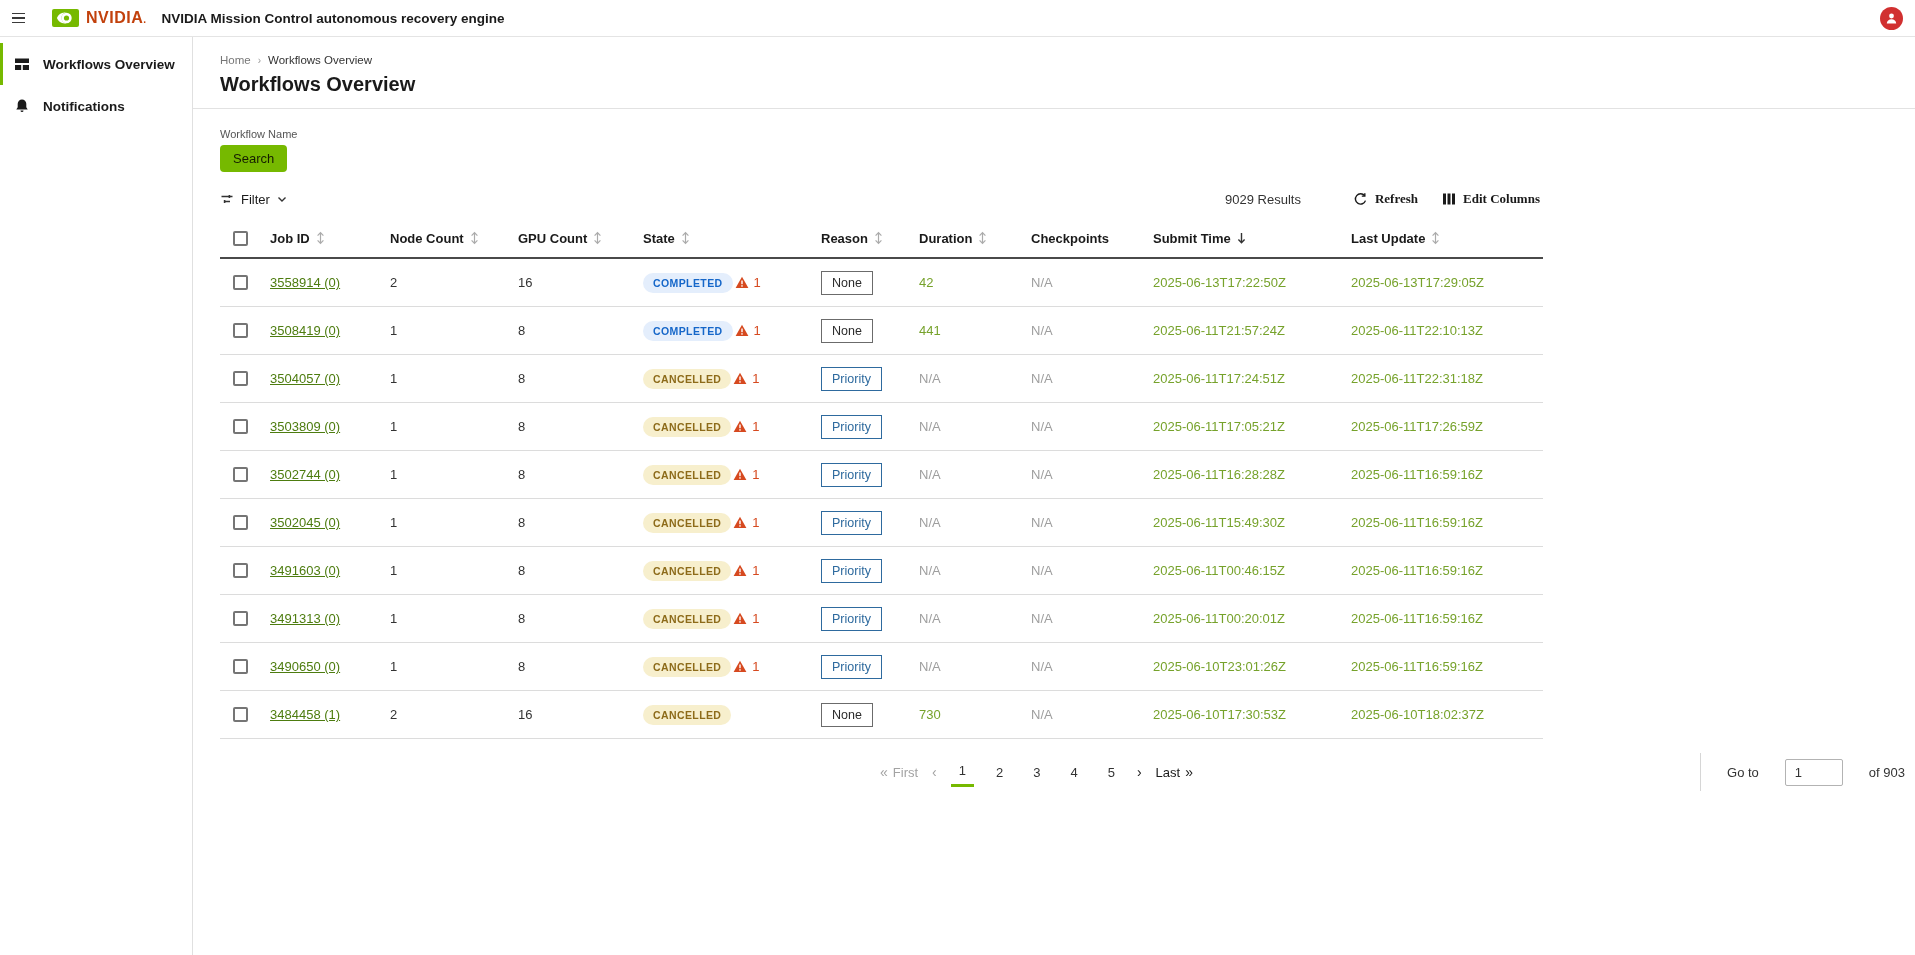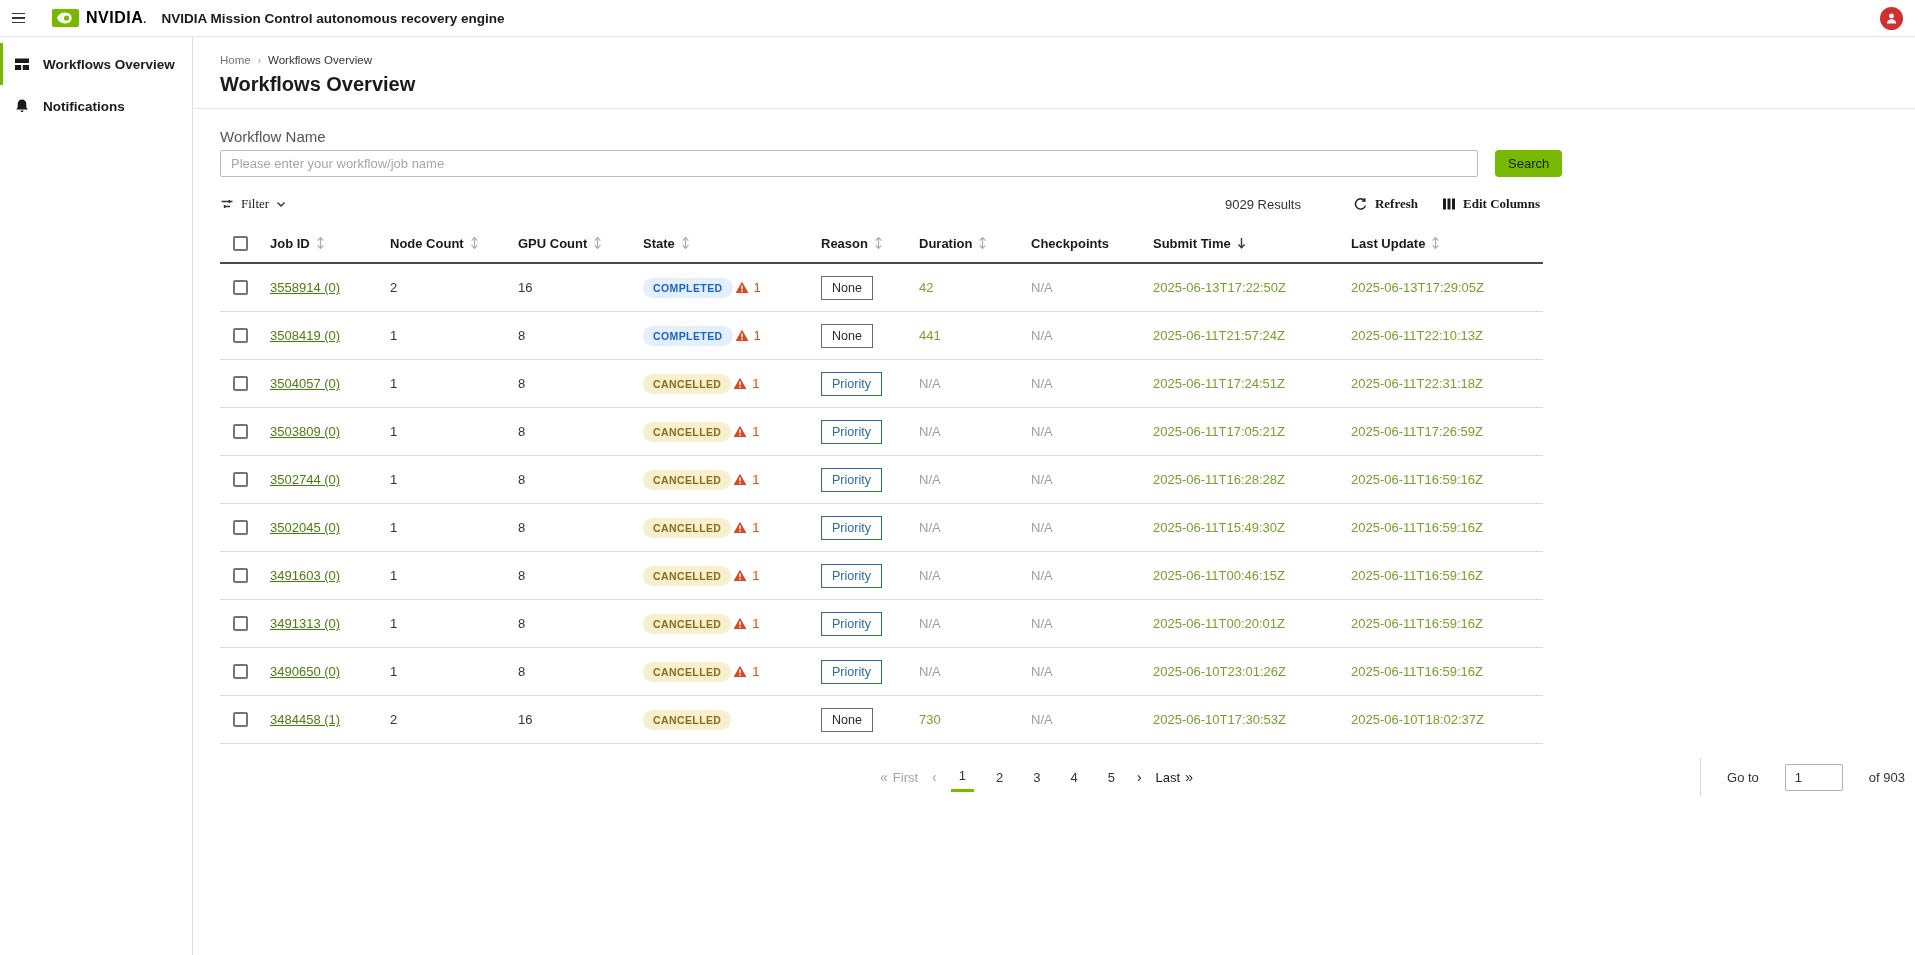--- a/index.html
+++ b/index.html
@@ -3,51 +3,51 @@
 <meta charset="utf-8">
 <style>
   *{box-sizing:border-box;margin:0;padding:0}
   html,body{width:1915px;height:955px;background:#fff;font-family:"Liberation Sans","DejaVu Sans",sans-serif;color:#1a1a1a;overflow:hidden}
 
   
   .topbar{height:37px;display:flex;align-items:center;background:#fff;border-bottom:1px solid #e4e4e4;padding:0 12px;position:relative}
   .hamburger{width:26px;height:24px;border:none;background:none;display:flex;flex-direction:column;justify-content:center;gap:3px;cursor:pointer;margin-right:14px}
   .hamburger span{display:block;width:13px;height:1.6px;background:#3a3a3a}
   .logo{display:flex;align-items:center;gap:7px;cursor:pointer}
-  .wordmark{font-size:16px;font-weight:800;letter-spacing:.5px;color:#000000}
+  .wordmark{font-size:16px;font-weight:800;letter-spacing:.5px;color:#c2410c}
   .wordmark:after{content:".";font-size:10px;vertical-align:baseline}
   .app-title{font-size:13.5px;font-weight:700;margin-left:15px;color:#1a1a1a}
   .avatar{position:absolute;right:12px;top:7px;width:23px;height:23px;border-radius:50%;background:#d13030;display:flex;align-items:center;justify-content:center;cursor:pointer}
 
   
   .layout{display:flex;height:918px}
   .sidebar{width:193px;border-right:1px solid #e0e0e0;padding-top:6px;background:#fff;flex:0 0 193px}
   .side-item{height:42px;display:flex;align-items:center;gap:13px;padding:0 11px;border-left:3px solid transparent;font-size:13.5px;font-weight:700;cursor:pointer;color:#1a1a1a}
   .side-item.active{border-left-color:var(--green)}
   main{flex:1;padding-left:27px;position:relative}
 
   
   .crumbs{padding-top:17px;font-size:11.5px;display:flex;align-items:center;gap:7px}
   .crumb-home{color:#767676;cursor:pointer}
   .crumb-sep{color:#9a9a9a;font-size:10px}
   .crumb-cur{color:#333}
   h1{font-size:20px;font-weight:700;margin-top:7px;color:#1a1a1a}
   .divider{height:1px;background:#e2e2e2;margin-top:12px;margin-left:-27px;width:calc(100% + 27px)}
 
   
-  .search-label{margin-top:19px;font-size:15px;color:#555}
+  .search-label{margin-top:19px;font-size:11px;color:#555}
   .search-row{display:flex;align-items:center;gap:17px;margin-top:5px}
   .search-input{width:1258px;height:27px;border:1px solid #bdbdbd;border-radius:2px;padding:0 10px;font-size:13px;color:#333;font-family:inherit}
   .search-input::placeholder{color:#a7a7a7}
   .search-btn{height:27px;padding:0 13px;background:var(--green);border:none;border-radius:4px;font-size:13px;font-weight:500;color:#161d00;cursor:pointer;font-family:inherit}
 
   
   .toolbar{margin-top:19px;width:1320px;display:flex;align-items:center;justify-content:space-between}
   .tool-left,.tool-right{display:flex;align-items:center}
-  .filter-btn{display:flex;align-items:center;gap:7px;background:none;border:none;font-size:13px;color:#1a1a1a;cursor:pointer;font-family:Liberation Serif, serif}
+  .filter-btn{display:flex;align-items:center;gap:7px;background:none;border:none;font-size:13px;color:#1a1a1a;cursor:pointer;font-family:Liberation Sans, sans-serif}
   .results{font-size:13px;color:#333;margin-right:28px}
   .tool-btn{display:flex;align-items:center;gap:7px;background:none;border:none;font-size:13px;font-weight:700;color:#1a1a1a;cursor:pointer;margin-left:24px;font-family:Liberation Serif, serif}
 
   
   .table{width:1323px;margin-top:12px}
   .thead,.trow{display:grid;grid-template-columns:50px 120px 128px 125px 178px 98px 112px 122px 198px 1fr;align-items:center}
   .thead{height:40px;border-bottom:2px solid #4a4a4a;font-size:13px;font-weight:700}
   .th{display:flex;align-items:center;gap:6px}
   .trow{height:48px;border-bottom:1px solid #dcdcdc;font-size:13px;color:#333}
   .cb-cell{padding-left:13px}
@@ -130,21 +130,20 @@
     <div class="crumbs">
       <span class="crumb-home">Home</span>
       <span class="crumb-sep">›</span>
       <span class="crumb-cur">Workflows Overview</span>
     </div>
     <h1>Workflows Overview</h1>
     <div class="divider"></div>
 
     <div class="search-label">Workflow Name</div>
     <div class="search-row">
-      <input class="search-input" type="text" placeholder="Please enter your workflow/job name" style="">
       <button class="search-btn">Search</button>
     </div>
 
     <div class="toolbar">
       <div class="tool-left">
         <button class="filter-btn">
           <svg width="14" height="14" viewBox="0 0 14 14">
             <path d="M1.5 4.5h11M4 9.5h6" stroke="#333" stroke-width="1.5" fill="none"></path>
             <rect x="8.6" y="3" width="1.6" height="3" fill="#333"></rect>
             <rect x="3.8" y="8" width="1.6" height="3" fill="#333"></rect>

